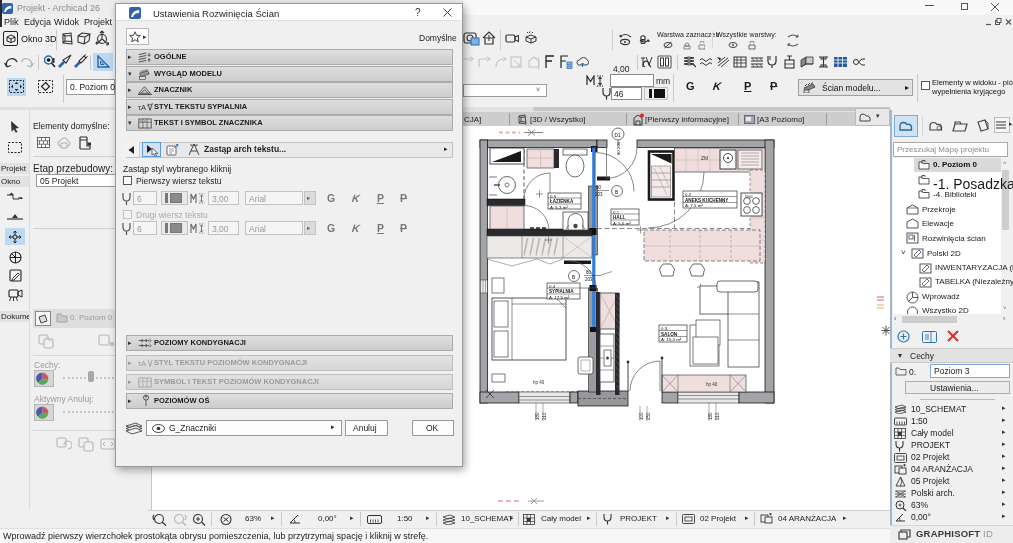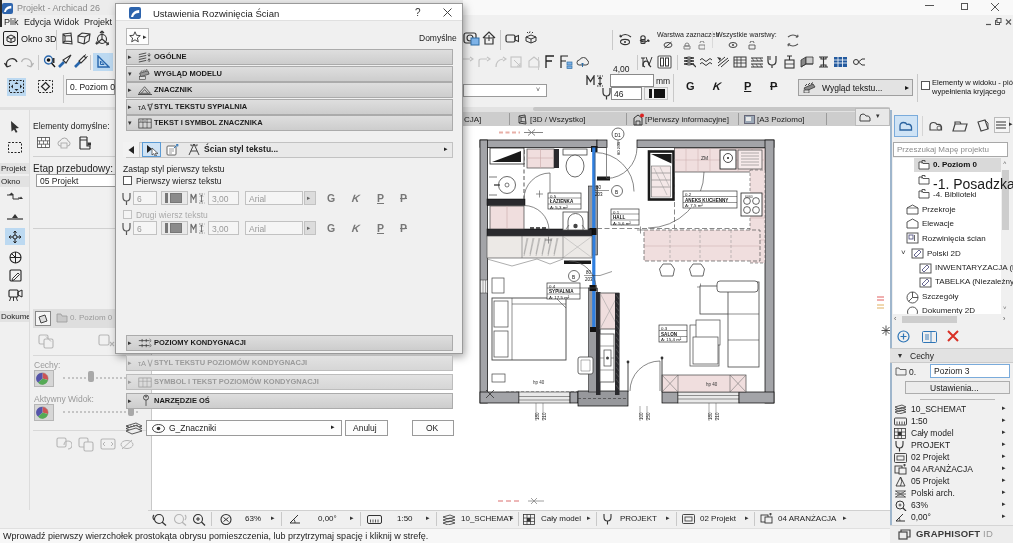--- a/index.html
+++ b/index.html
@@ -255,21 +255,21 @@
 <div class="abs" style="left:686px;top:80px;font-size:11px;font-weight:bold">G</div>
 <div class="abs" style="left:713px;top:80px;font-size:11px;font-style:italic;font-weight:bold;transform:skewX(-8deg)">K</div>
 <div class="abs" style="left:744px;top:80px;font-size:11px;font-weight:bold;text-decoration:underline">P</div>
 <div class="abs" style="left:770px;top:80px;font-size:11px;font-weight:bold;text-decoration:line-through">P</div>
 <div class="abs" style="left:798px;top:79px;width:115px;height:17px;background:#e3e3e3;border:1px solid #9f9f9f"></div>
 <svg class="abs" style="left:803px;top:82px" width="15" height="11" viewBox="0 0 15 11">
     <path d="M1 6 L10 2 L12 5 L3 9 Z" fill="#888" stroke="#333" stroke-width="0.8"></path>
     <path d="M2 4 l2 -2 M5 3 l2 -2 M8 2 l2 -1.5" stroke="#333" stroke-width="0.9"></path>
     <rect x="1" y="8" width="5" height="3" fill="#ddd" stroke="#333" stroke-width="0.7"></rect>
   </svg>
-<div class="abs" style="left:822px;top:83px;font-size:8.5px;color:#111">Wygląd tekstu...</div>
+<div class="abs" style="left:822px;top:83px;font-size:8.5px;color:#111">Ścian modelu...</div>
 <div class="abs" style="left:905px;top:83px;font-size:8px;color:#111">▸</div>
 <div class="sep" style="left:917px;top:74px;height:28px"></div>
 <div class="abs" style="left:921px;top:81px;width:9px;height:9px;background:#fff;border:1px solid #555"></div>
 <div class="abs" style="left:932px;top:78px;font-size:7.5px;line-height:9px;color:#111">Elementy w widoku - pióro<br>wypełnienia kryjącego</div>
 
 <div class="abs" style="left:0;top:107px;width:1013px;height:5px;background:#e2e2e2"></div>
 <div class="abs" style="left:0;top:112px;width:1013px;height:14px;background:#cdcdcd"></div>
 <div class="abs" style="left:533px;top:107px;width:357px;height:4px;background:#c6c6c6;border-radius:2px"></div>
 <div class="abs" style="left:440px;top:112px;width:450px;height:14px;background:#cdcdcd"></div>
 <div class="abs" style="left:464px;top:115px;font-size:8px;color:#222">CJA]</div>
@@ -613,21 +613,21 @@
 <div class="abs" style="left:34px;top:360px;font-size:8.5px;color:#9a9a9a">Cechy:</div>
 <div class="abs" style="left:34px;top:370px;width:20px;height:17px;background:#d6d6d6;border:1px solid #b5b5b5"></div>
 <svg class="abs" style="left:36px;top:372px" width="13" height="13" viewBox="0 0 13 13">
     <circle cx="6.5" cy="6.5" r="5.5" fill="#eee" stroke="#999"></circle>
     <path d="M6.5 6.5 L6.5 1 A5.5 5.5 0 0 1 11.8 8 Z" fill="#c55"></path>
     <path d="M6.5 6.5 L11.8 8 A5.5 5.5 0 0 1 2 10.5 Z" fill="#5a5"></path>
     <path d="M6.5 6.5 L2 10.5 A5.5 5.5 0 0 1 6.5 1 Z" fill="#55a"></path>
   </svg>
 <div class="abs" style="left:63px;top:377px;width:75px;height:0;border-top:2px dotted #c4c4c4"></div>
 <div class="abs" style="left:88px;top:371px;width:6px;height:11px;background:#a8a8a8;border-radius:2px"></div>
-<div class="abs" style="left:34px;top:394px;font-size:8.5px;color:#9a9a9a">Aktywny Widok:</div>
+<div class="abs" style="left:34px;top:394px;font-size:8.5px;color:#9a9a9a">Aktywny Anuluj:</div>
 <div class="abs" style="left:34px;top:404px;width:20px;height:17px;background:#d6d6d6;border:1px solid #b5b5b5"></div>
 <svg class="abs" style="left:36px;top:406px" width="13" height="13" viewBox="0 0 13 13">
     <circle cx="6.5" cy="6.5" r="5.5" fill="#eee" stroke="#999"></circle>
     <path d="M6.5 6.5 L6.5 1 A5.5 5.5 0 0 1 11.8 8 Z" fill="#c55"></path>
     <path d="M6.5 6.5 L11.8 8 A5.5 5.5 0 0 1 2 10.5 Z" fill="#5a5"></path>
     <path d="M6.5 6.5 L2 10.5 A5.5 5.5 0 0 1 6.5 1 Z" fill="#55a"></path>
   </svg>
 <div class="abs" style="left:63px;top:411px;width:75px;height:0;border-top:2px dotted #c4c4c4"></div>
 <div class="abs" style="left:128px;top:405px;width:6px;height:11px;background:#a8a8a8;border-radius:2px"></div>
 <div class="hsep" style="left:33px;top:430px;width:119px;background:#d8d8d8"></div>
@@ -730,25 +730,25 @@
 <div class="abs" style="left:935px;top:263px;font-size:8px">INWENTARYZACJA (Ni</div>
 <svg class="abs" style="left:919px;top:276px" width="13" height="12" viewBox="0 0 13 12">
     <rect x="1" y="2" width="11" height="9" fill="#fff" stroke="#444" stroke-width="0.9"></rect>
     <path d="M3 8 L8 3 L10 5 L5 10 Z" fill="none" stroke="#447" stroke-width="0.8"></path>
   </svg>
 <div class="abs" style="left:935px;top:277px;font-size:8px">TABELKA (Niezależny)</div>
 <svg class="abs" style="left:906px;top:291px" width="13" height="13" viewBox="0 0 13 13">
     <circle cx="6.5" cy="6.5" r="5.5" fill="#fff" stroke="#444" stroke-width="0.9"></circle>
     <path d="M6.5 1 L6.5 6.5 L12 6.5 M6.5 6.5 L2.5 10.5" stroke="#444" stroke-width="0.9" fill="none"></path>
   </svg>
-<div class="abs" style="left:922px;top:292px;font-size:8px">Szczegóły</div>
+<div class="abs" style="left:922px;top:292px;font-size:8px">Wprowadź</div>
 <svg class="abs" style="left:906px;top:306px" width="13" height="9" viewBox="0 0 13 9">
     <circle cx="6.5" cy="6" r="5" fill="#fff" stroke="#444" stroke-width="0.9"></circle>
   </svg>
-<div class="abs" style="left:922px;top:306px;font-size:8px">Dokumenty 2D</div>
+<div class="abs" style="left:922px;top:306px;font-size:8px">Wszystko 2D</div>
 
 <div class="abs" style="left:893px;top:314px;width:117px;height:11px;background:#f0f0f0"></div>
 <div class="abs" style="left:894px;top:315px;font-size:7px;color:#555">‹</div>
 <div class="abs" style="left:1003px;top:315px;font-size:7px;color:#555">›</div>
 <div class="abs" style="left:902px;top:316px;width:55px;height:7px;background:#cdcdcd"></div>
 
 <svg class="abs" style="left:897px;top:330px" width="13" height="13" viewBox="0 0 13 13">
     <circle cx="6.5" cy="6.5" r="5.5" fill="none" stroke="#2e75b6" stroke-width="1.2"></circle>
     <path d="M6.5 3.5 L6.5 9.5 M3.5 6.5 L9.5 6.5" stroke="#2e75b6" stroke-width="1.2"></path>
   </svg>
@@ -911,21 +911,21 @@
     <rect x="1" y="2" width="7" height="7" fill="none" stroke="#333" stroke-width="0.9"></rect>
     <rect x="5" y="4" width="7" height="6" fill="#f0f0f0" stroke="#333" stroke-width="0.9"></rect>
     <path d="M9 1 l3 0 m-1.5 -1.5 l0 3" stroke="#333" stroke-width="0.8"></path>
   </svg>
 <div class="abs" style="left:778px;top:514px;font-size:8px">04 ARANŻACJA</div>
 <div class="abs" style="left:843px;top:514px;font-size:7px;color:#333">▸</div>
 
 <div class="abs" style="left:0;top:528px;width:890px;height:15px;background:#f7f7f7;border-top:1px solid #e0e0e0"></div>
 <div class="abs" style="left:3px;top:531px;font-size:9px;color:#222">Wprowadź pierwszy wierzchołek prostokąta obrysu pomieszczenia, lub przytrzymaj spację i kliknij w strefę.</div>
 
-<div class="abs" style="left:115px;top:3px;width:348px;height:351px;background:#f0f0f0;border:1px solid #9a9a9a;box-shadow:2px 3px 8px rgba(0,0,0,0.35)">
+<div class="abs" style="left:115px;top:3px;width:348px;height:464px;background:#f0f0f0;border:1px solid #9a9a9a;box-shadow:2px 3px 8px rgba(0,0,0,0.35)">
 
   <div class="abs" style="left:0;top:0;width:346px;height:17px;background:#fff;border-bottom:1px solid #e0e0e0"></div>
   <svg class="abs" style="left:13px;top:3px" width="12" height="12" viewBox="0 0 12 12">
       <rect width="12" height="12" rx="2" fill="#2d64ad"></rect>
       <path d="M2 10 C3 5 6.5 3.3 10.2 3 L10.2 5.9 C7 5.7 5 7.2 4.1 10 Z" fill="#fff"></path>
     </svg>
   <div class="abs" style="left:37px;top:4px;font-size:9.5px;color:#222">Ustawienia Rozwinięcia Ścian</div>
   <div class="abs" style="left:299px;top:3px;font-size:10px;color:#333">?</div>
   <svg class="abs" style="left:327px;top:4px" width="9" height="9" viewBox="0 0 9 9">
       <path d="M0.5 0.5 L8.5 8.5 M8.5 0.5 L0.5 8.5" stroke="#444" stroke-width="1"></path>
@@ -994,24 +994,24 @@
   <div class="abs" style="left:47px;top:138px;width:19px;height:15px"></div>
   <svg class="abs" style="left:50px;top:140px" width="13" height="12" viewBox="0 0 13 12">
       <rect x="1" y="2" width="9" height="9" rx="1" fill="#fff" stroke="#555" stroke-width="0.9"></rect>
       <path d="M3 5 l5 0 M3 7 l5 0 M3 9 l3 0" stroke="#777" stroke-width="0.7"></path>
       <path d="M8 4 L12 0.5 M12 0.5 l-2 0.3 m2 -0.3 l-0.3 2" stroke="#2e75b6" stroke-width="1"></path>
     </svg>
   <svg class="abs" style="left:71px;top:139px" width="14" height="13" viewBox="0 0 14 13">
       <path d="M2 12 L7 1 L12 12 M4 8 L10 8" fill="none" stroke="#333" stroke-width="0.9"></path>
       <path d="M4 3 q3 -3 6 0 m-6 0 l0 -2 m6 2 l0 -2" stroke="#333" stroke-width="0.7" fill="none"></path>
     </svg>
-  <div class="abs" style="left:88px;top:140px;font-size:8.5px;font-weight:bold;color:#222">Ścian styl tekstu...</div>
+  <div class="abs" style="left:88px;top:140px;font-size:8.5px;font-weight:bold;color:#222">Zastąp arch tekstu...</div>
   <div class="abs" style="left:328px;top:141px;font-size:7px;color:#222">▸</div>
 
-  <div class="abs" style="left:7px;top:160px;font-size:8.5px;color:#222">Zastąp styl pierwszy tekstu</div>
+  <div class="abs" style="left:7px;top:160px;font-size:8.5px;color:#222">Zastąp styl wybranego kliknij</div>
 
   <div class="abs" style="left:7px;top:172px;width:9px;height:9px;background:#fff;border:1px solid #555"></div>
   <div class="abs" style="left:20px;top:172px;font-size:8.5px;color:#222">Pierwszy wiersz tekstu</div>
 
   <svg class="abs" style="left:6px;top:188px" width="9" height="14" viewBox="0 0 9 14">
       <path d="M1 1 L1 5 Q1 9 4.5 9 Q8 9 8 5 L8 1 M4.5 9 L4.5 13" fill="none" stroke="#555" stroke-width="1.2"></path>
     </svg>
   <div class="abs" style="left:17px;top:187px;width:24px;height:14px;background:#f5f5f5;border:1px solid #c2c2c2"></div>
   <div class="abs" style="left:21px;top:190px;font-size:8.5px;color:#999">6</div>
   <div class="abs" style="left:45px;top:187px;width:27px;height:14px;background:#e9e9e9;border:1px solid #c2c2c2"></div>
@@ -1084,21 +1084,21 @@
       <path d="M1 5 l15 0 M6 1 l0 11 M11 1 l0 11" stroke="#999" stroke-width="0.7"></path>
     </svg>
   <div class="abs" style="left:38px;top:373px;font-size:7.5px;font-weight:bold;color:#9a9a9a">SYMBOL I TEKST POZIOMÓW KONDYGNACJI</div>
 
   <div class="abs" style="left:10px;top:389px;width:327px;height:16px;background:linear-gradient(#dedede,#cdcdcd);border:1px solid #ababab"></div>
   <div class="abs" style="left:12px;top:393px;font-size:7px;color:#333">▸</div>
   <svg class="abs" style="left:25px;top:390px" width="10" height="13" viewBox="0 0 12 15">
       <circle cx="6" cy="4" r="3" fill="none" stroke="#333" stroke-width="1"></circle>
       <path d="M6 7 L6 14 M6 4 l0 -2 m-1 1 l2 0" stroke="#333" stroke-width="0.9"></path>
     </svg>
-  <div class="abs" style="left:38px;top:392px;font-size:7.5px;font-weight:bold;color:#1a1a1a">NARZĘDZIE OŚ</div>
+  <div class="abs" style="left:38px;top:392px;font-size:7.5px;font-weight:bold;color:#1a1a1a">POZIOMÓW OŚ</div>
 
   <svg class="abs" style="left:8px;top:417px" width="20" height="15" viewBox="0 0 20 15">
       <path d="M2 5 L12 2 L18 5 L8 8 Z" fill="#eee" stroke="#333" stroke-width="0.8"></path>
       <path d="M2 7.5 L12 4.5 L18 7.5 L8 10.5 Z" fill="#eee" stroke="#333" stroke-width="0.8"></path>
       <path d="M2 10 L12 7 L18 10 L8 13 Z" fill="#eee" stroke="#333" stroke-width="0.8"></path>
       <path d="M3 5.5 l2 .5 m1 -1 l2 .5 m1 -1 l2 .5 m1 -1 l2 .5" stroke="#333" stroke-width="0.7"></path>
     </svg>
   <div class="abs" style="left:30px;top:416px;width:196px;height:16px;background:#fdfdfd;border:1px solid #9a9a9a"></div>
   <svg class="abs" style="left:36px;top:420px" width="13" height="9" viewBox="0 0 13 9">
       <ellipse cx="6.5" cy="4.5" rx="6" ry="4" fill="none" stroke="#333" stroke-width="0.9"></ellipse>

